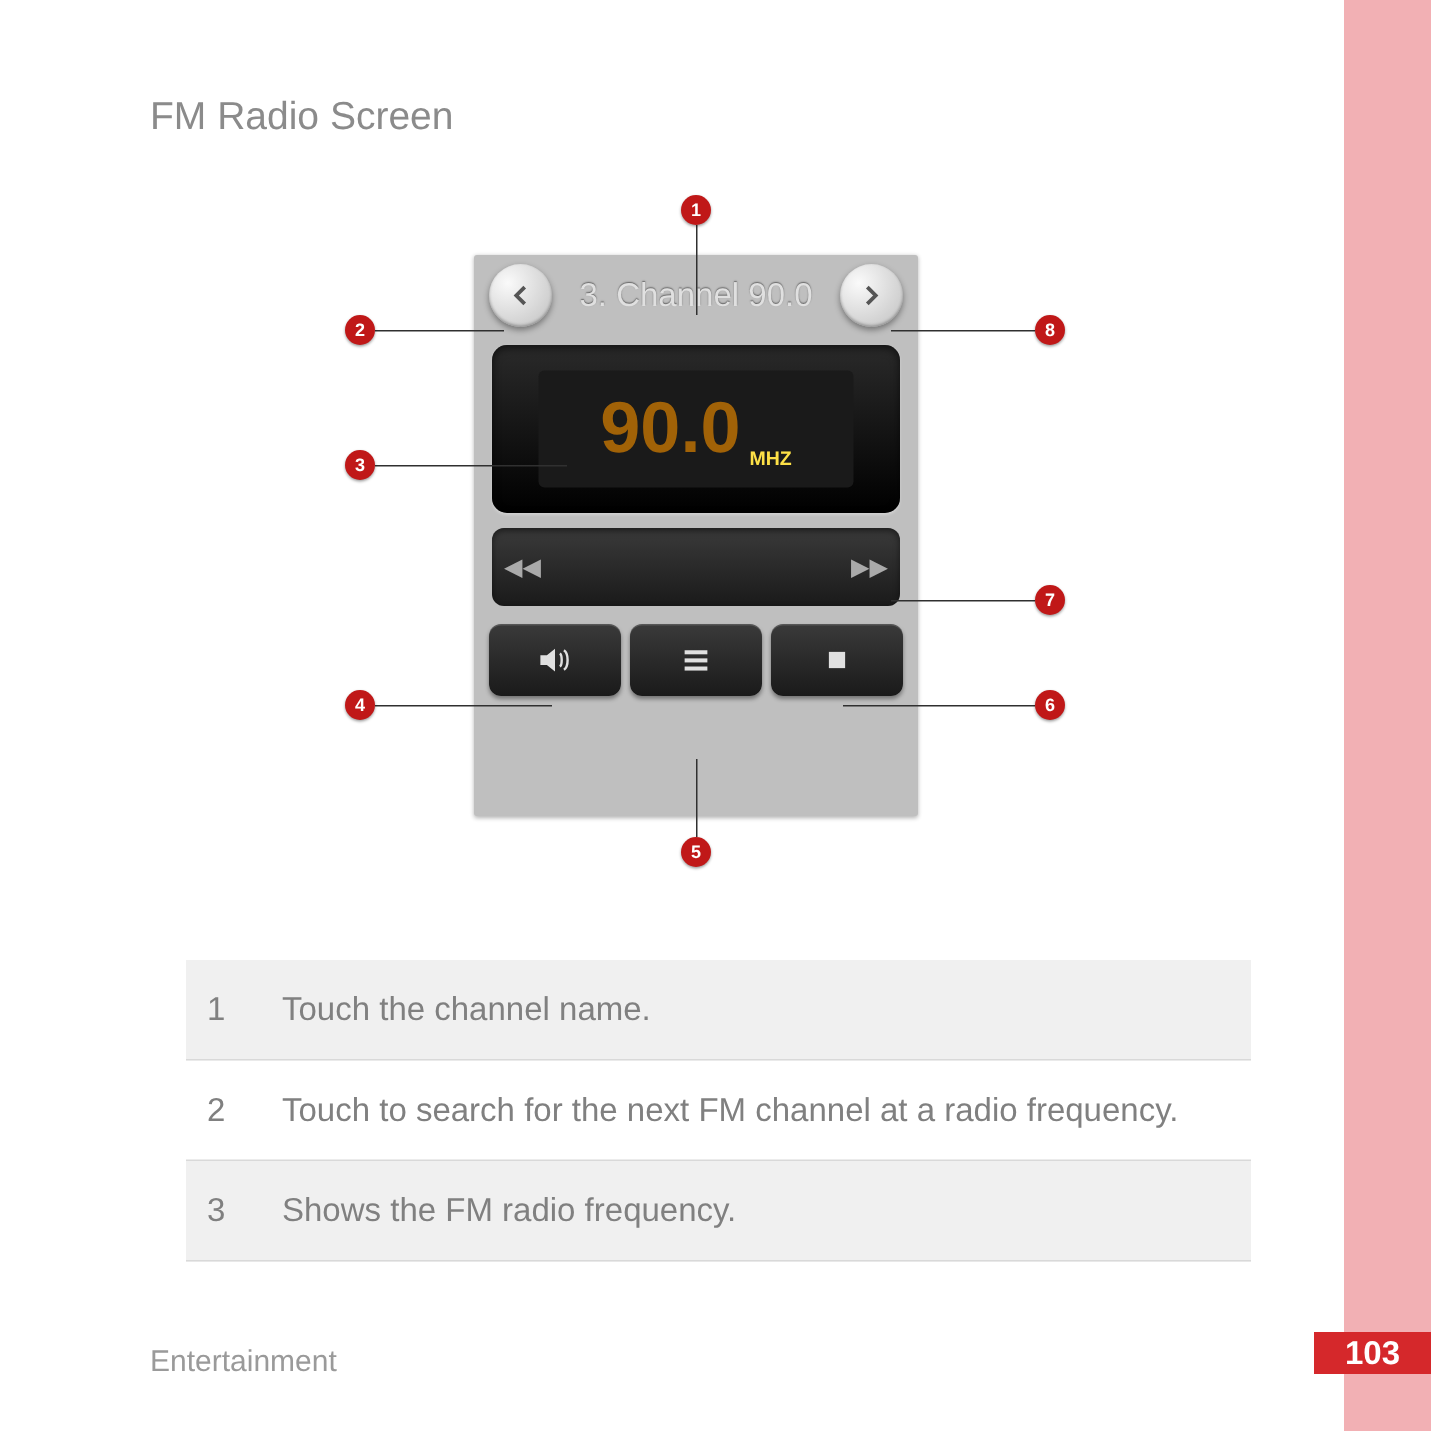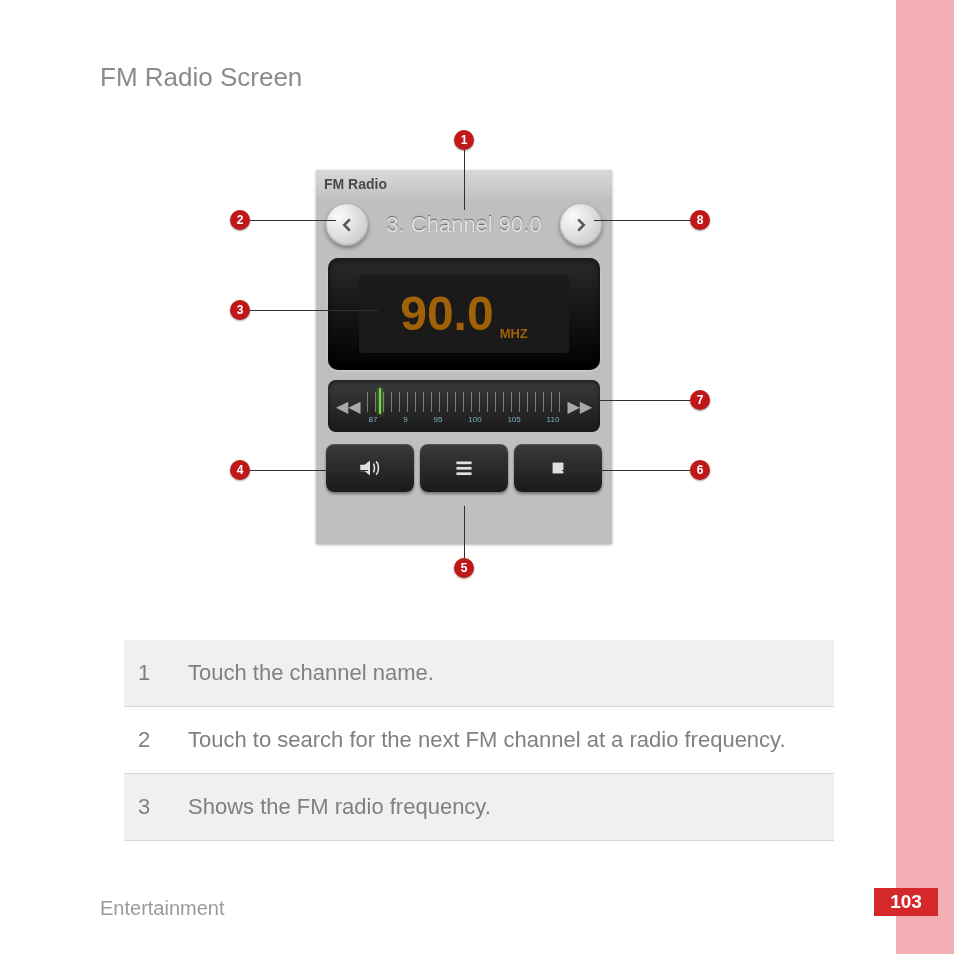--- a/index.html
+++ b/index.html
@@ -14,28 +14,28 @@
   .pink-sidebar {
     position: absolute;
     top: 0;
     right: 0;
     width: 58px;
     height: 100%;
     background: #f2b0b4;
   }
   .page-number-chip {
     position: absolute;
-    right: 16px;
+    right: 0;
     bottom: 38px;
-    width: 64px;
+    width: 78px;
     height: 28px;
     background: #d5282b;
     color: #ffffff;
     font-weight: bold;
-    font-size: 19px;
+    font-size: 22px;
     text-align: center;
     line-height: 28px;
   }
   .page-title {
     position: absolute;
     left: 100px;
     top: 62px;
     font-size: 26px;
     font-weight: normal;
     color: #8b8b8b;
@@ -120,21 +120,21 @@
     justify-content: center;
     position: relative;
   }
   .freq-value {
     color: #a16207;
     font-size: 48px;
     font-weight: bold;
     line-height: 78px;
   }
   .freq-unit {
-    color: #a16207;
+    color: #fde047;
     font-size: 13px;
     font-weight: bold;
     margin-left: 6px;
     align-self: flex-end;
     margin-bottom: 12px;
     margin-top: 14px;
   }
   .tuning-strip {
     margin: 10px 12px 0 12px;
     height: 52px;
@@ -242,21 +242,20 @@
 <body>
 
 <div class="pink-sidebar"></div>
 <div class="page-number-chip">103</div>
 
 <div class="page-title">FM Radio Screen</div>
 
 <div class="diagram">
 
   <div class="phone">
-    <div class="phone-titlebar">FM Radio</div>
 
     <div class="channel-row">
       <div class="round-btn left">
         <svg viewBox="0 0 10 10">
             <path d="M7 1 L3 5 L7 9" fill="none" stroke="#555" stroke-width="1.8"></path>
           </svg>
       </div>
       <span class="channel-name">3. Channel 90.0</span>
       <div class="round-btn right">
         <svg viewBox="0 0 10 10">
@@ -267,31 +266,20 @@
 
     <div class="freq-panel">
       <div class="freq-inner">
         <span class="freq-value">90.0</span>
         <span class="freq-unit">MHZ</span>
       </div>
     </div>
 
     <div class="tuning-strip">
       <span class="strip-arrow">◀◀</span>
-      <div class="ticks">
-        <div class="tick-needle"></div>
-        <div class="tick-labels">
-          <span>87</span>
-          <span>9</span>
-          <span>95</span>
-          <span>100</span>
-          <span>105</span>
-          <span>110</span>
-        </div>
-      </div>
       <span class="strip-arrow">▶▶</span>
     </div>
 
     <div class="btn-row">
       <div class="dark-btn">
         <svg viewBox="0 0 24 24">
           <path d="M3 9v6h4l5 4V5L7 9H3z" fill="#e0e0e0"></path>
           <path d="M15 8c1.5 1 1.5 7 0 8M17.5 6c3 2 3 10 0 12" fill="none" stroke="#e0e0e0" stroke-width="1.5"></path>
         </svg>
       </div>

